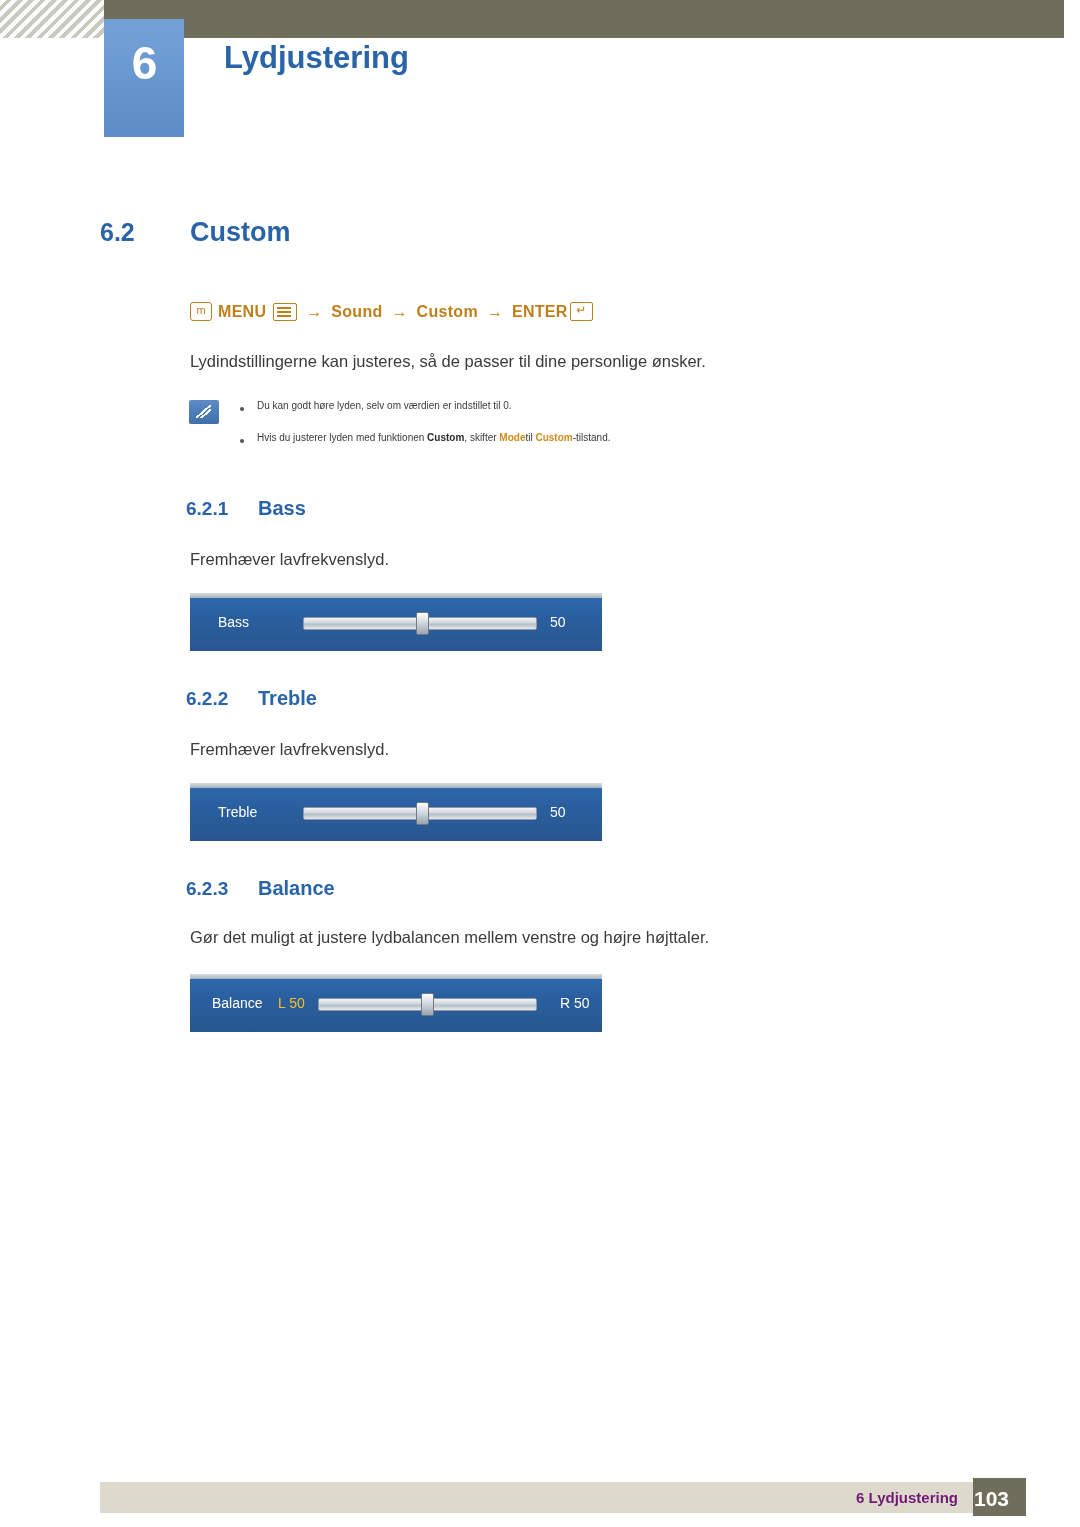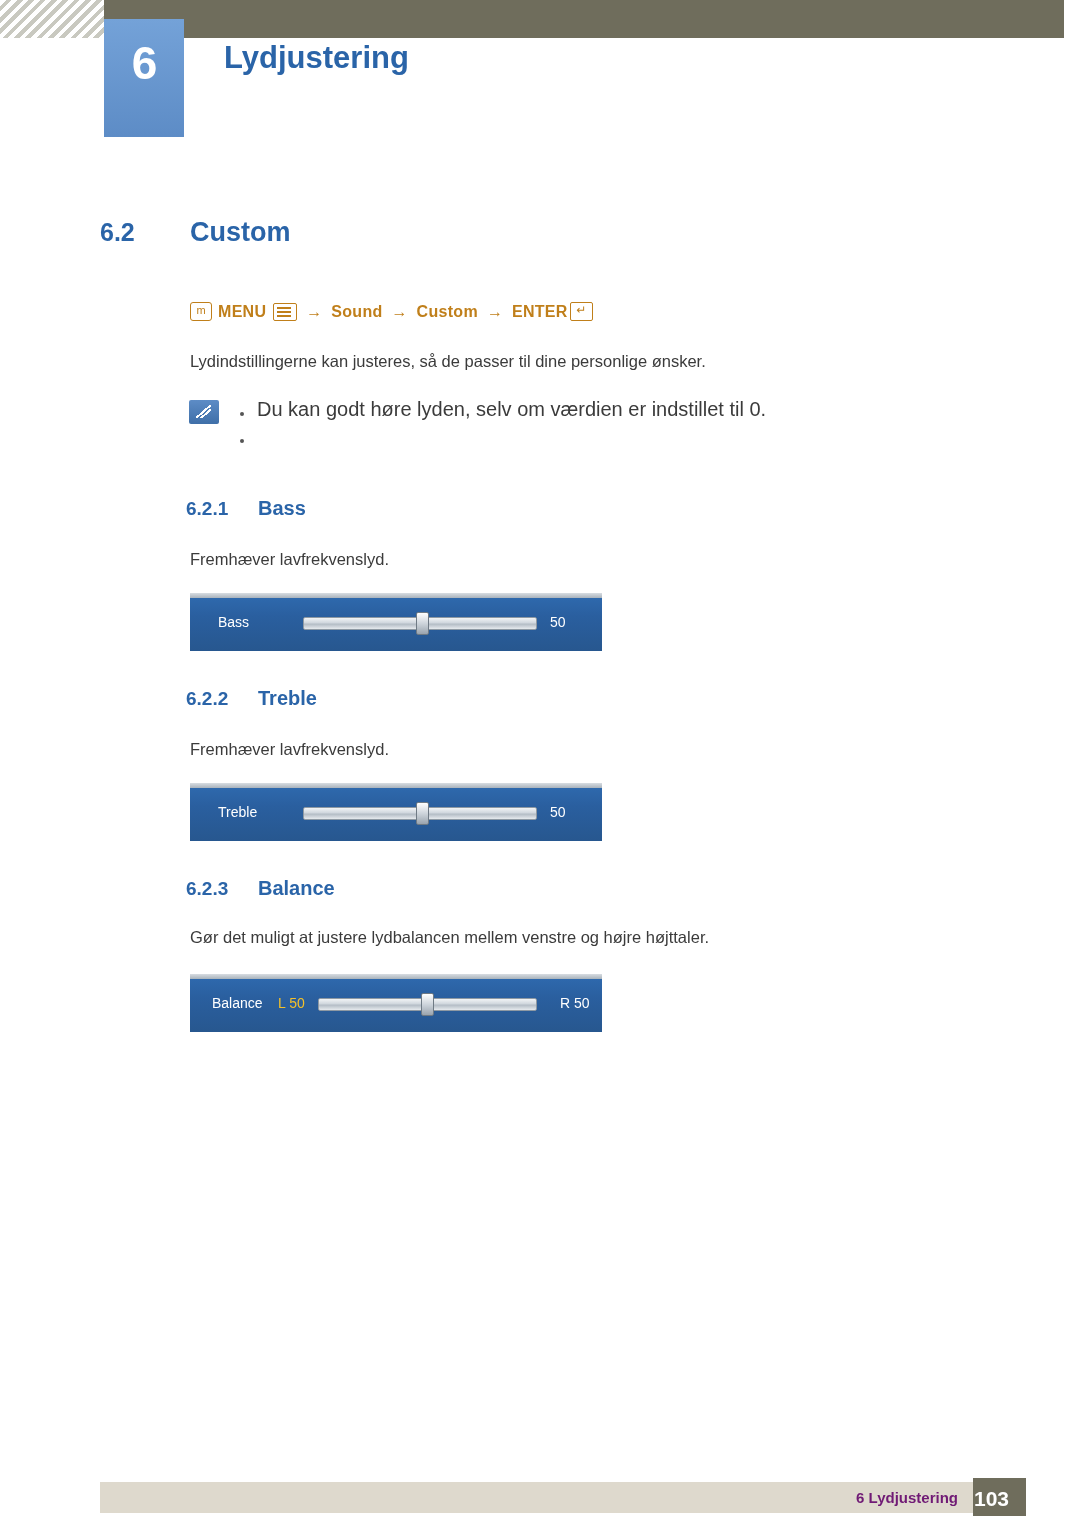--- a/index.html
+++ b/index.html
@@ -167,22 +167,22 @@
     position: absolute;
     left: 7px; top: 5px;
     width: 15px; height: 13px;
     background:
       linear-gradient(to bottom right, transparent 45%, #ffffff 45%, #ffffff 55%, transparent 55%),
       linear-gradient(to bottom right, transparent 62%, #ffffff 62%, #ffffff 72%, transparent 72%);
   }
   .bullet-row {
     position: absolute;
     display: flex;
-    align-items: center;
-    font-size: 20px;
+    align-items: flex-end;
+    font-size: 10px;
     color: #3b3b3b;
   }
   .bullet-dot {
     display: inline-block;
     width: 4px; height: 4px;
     border-radius: 50%;
     background: #555;
     margin-right: 13px;
     margin-top: 9px;
     flex: 0 0 auto;
@@ -318,20 +318,23 @@
 
 <div class="note-icon"></div>
 
 <div class="bullet-row" style="left:240px; top:398px; width:780px;">
   <span class="bullet-dot"></span>
   <span>Du kan godt høre lyden, selv om værdien er indstillet til 0.</span>
 </div>
 
 <div class="bullet-row" style="left:240px; top:430px; width:780px;">
   <span class="bullet-dot"></span>
+  <span>
+    <span>Hvis du justerer lyden med funktionen </span><span class="b-dark">Custom</span><span>, skifter </span><span class="b-orange">Mode</span><span>til </span><span class="b-orange">Custom</span><span>-tilstand.</span>
+  </span>
 </div>
 
 <div class="sub-num" style="left:186px; top:498px;">6.2.1</div>
 <div class="sub-title" style="left:258px; top:497px;">Bass</div>
 <div class="para" style="left:190px; top:550px;">Fremhæver lavfrekvenslyd.</div>
 
 <div class="osd" style="left:190px; top:593px;">
   <span class="osd-label">Bass</span>
   <div class="osd-track" style="left:113px; width:232px;"></div>
   <div class="osd-knob" style="left:226px;"></div>

